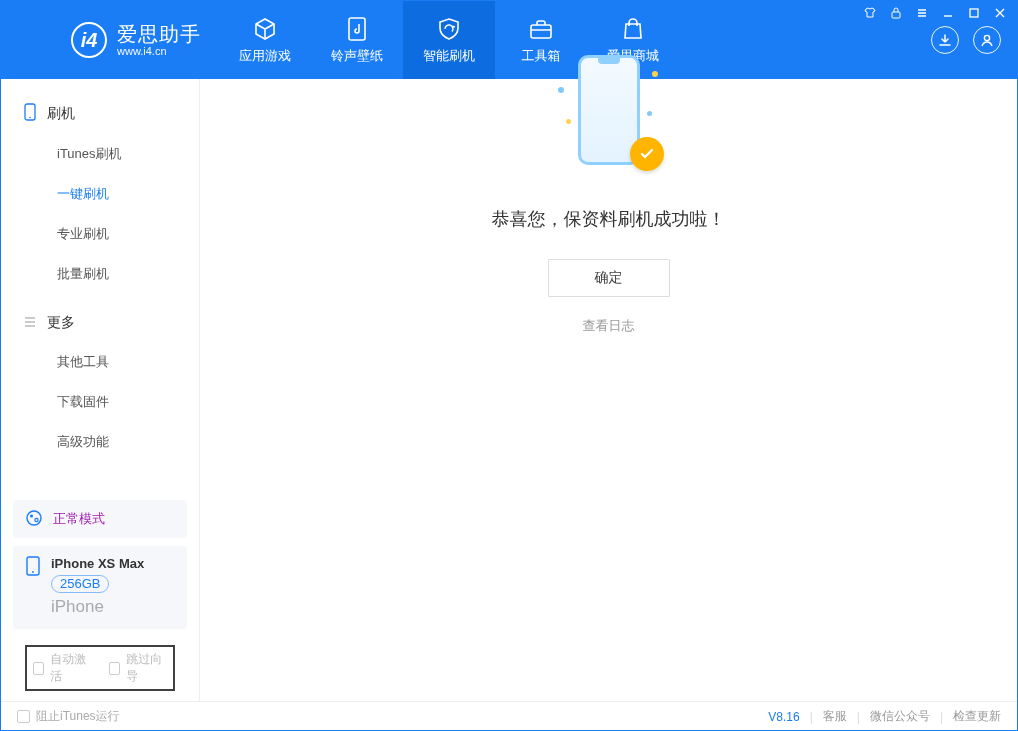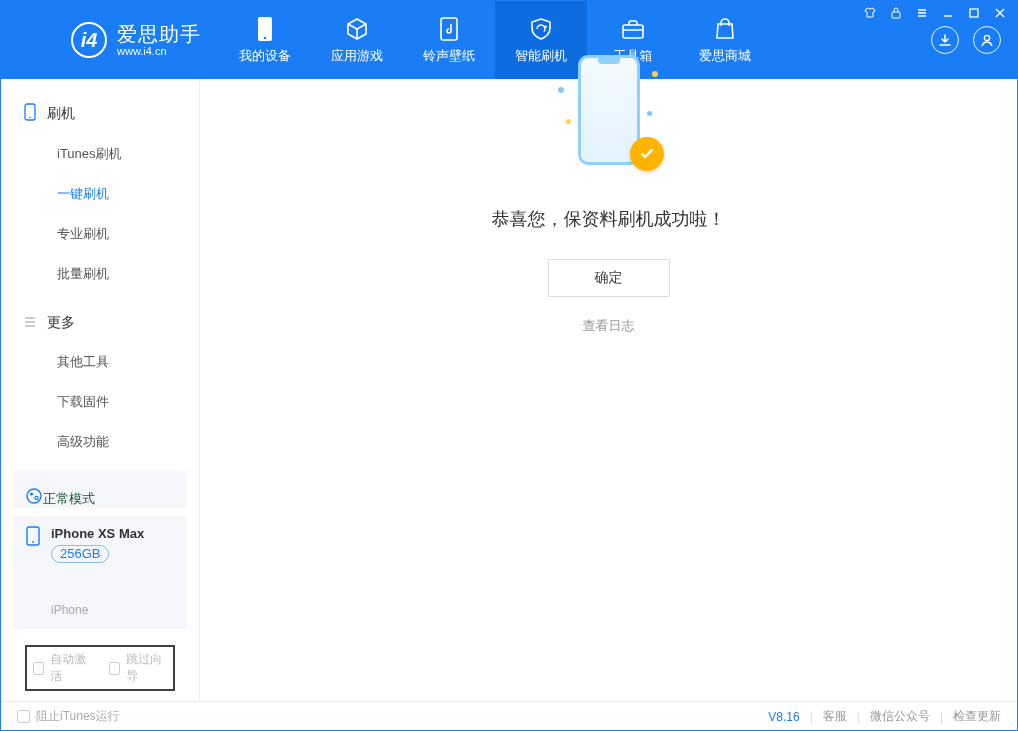--- a/index.html
+++ b/index.html
@@ -25,26 +25,26 @@
 
   
   .body { display: flex; height: 622px; }
   .sidebar { width: 199px; border-right: 1px solid #eee; display: flex; flex-direction: column; }
   .side-scroll { flex: 1; overflow: auto; padding-top: 14px; }
   .side-group-h { display: flex; align-items: center; gap: 10px; padding: 10px 22px; color: #333; font-size: 14px; }
   .side-item { padding: 11px 22px 11px 56px; font-size: 13px; color: #555; cursor: pointer; }
   .side-item.active { color: #1a7df6; }
 
   .side-bottom { border-top: 0; padding: 0 12px 0; }
-  .mode-card { background: #f5f7fb; height: 38px; display: flex; align-items: flex-end; padding: 0 12px; border-radius: 3px; font-size: 13px; color: #14532d; }
+  .mode-card { background: #f5f7fb; height: 38px; display: flex; align-items: center; gap: 10px; padding: 0 12px; border-radius: 3px; font-size: 13px; color: #a21caf; }
   .device-card { background: #f5f7fb; margin-top: 8px; padding: 10px 12px 12px; border-radius: 3px; display: flex; gap: 10px; }
   .dev-lines { display: flex; flex-direction: column; gap: 4px; }
   .dev-name { font-size: 13px; font-weight: 600; color: #333; }
   .dev-cap { display: inline-block; font-size: 13px; color: #1a7df6; border: 1px solid rgba(26,125,246,.5); border-radius: 9px; padding: 0 8px; line-height: 16px; width: fit-content; }
-  .dev-sub { font-size: 12px; color: #aaa; margin-top: 36px; }
+  .dev-sub { font-size: 17px; color: #aaa; }
 
   .opts-box { border: 2px solid #404040; margin: 16px 12px 10px; padding: 4px 6px; display: flex; gap: 18px; align-items: center; }
   .chk { display: flex; align-items: center; gap: 6px; font-size: 12px; color: #bbb; cursor: pointer; }
   .chk .box { width: 13px; height: 13px; border: 1px solid #ccc; border-radius: 2px; }
 
   
   .main { flex: 1; display: flex; align-items: flex-start; justify-content: center; }
   .center-col { display: flex; flex-direction: column; align-items: center; margin-top: -30px; }
   .phone-ill { position: relative; width: 110px; height: 130px; margin-bottom: 28px; }
   .phone-body { position: absolute; left: 24px; top: 6px; width: 62px; height: 110px; border: 3px solid #8fd0ff; border-radius: 10px; background: linear-gradient(180deg,#f3faff,#e4f3ff); }
@@ -75,29 +75,20 @@
   <div class="logo">
     <div class="logo-badge">i4</div>
     <div class="logo-text">
       <div class="logo-title">爱思助手</div>
       <div class="logo-sub">www.i4.cn</div>
     </div>
   </div>
   <div class="tabs">
     <div class="tab">
       <span class="tab-icon">
-          <svg width="20" height="26" viewBox="0 0 20 26">
-            <rect x="3" y="1" width="14" height="24" rx="2" fill="#fff"></rect>
-            <circle cx="10" cy="22" r="1.3" fill="#1a7df6"></circle>
-          </svg>
-        </span>
-      <span class="tab-label">我的设备</span>
-    </div>
-    <div class="tab">
-      <span class="tab-icon">
           <svg width="26" height="26" viewBox="0 0 26 26">
             <path d="M13 3l9 5v10l-9 5-9-5V8z" fill="none" stroke="#fff" stroke-width="1.6"></path>
             <path d="M4 8l9 5 9-5M13 13v10" stroke="#fff" stroke-width="1.6" fill="none"></path>
           </svg>
         </span>
       <span class="tab-label">应用游戏</span>
     </div>
     <div class="tab">
       <span class="tab-icon">
           <svg width="22" height="26" viewBox="0 0 22 26">

